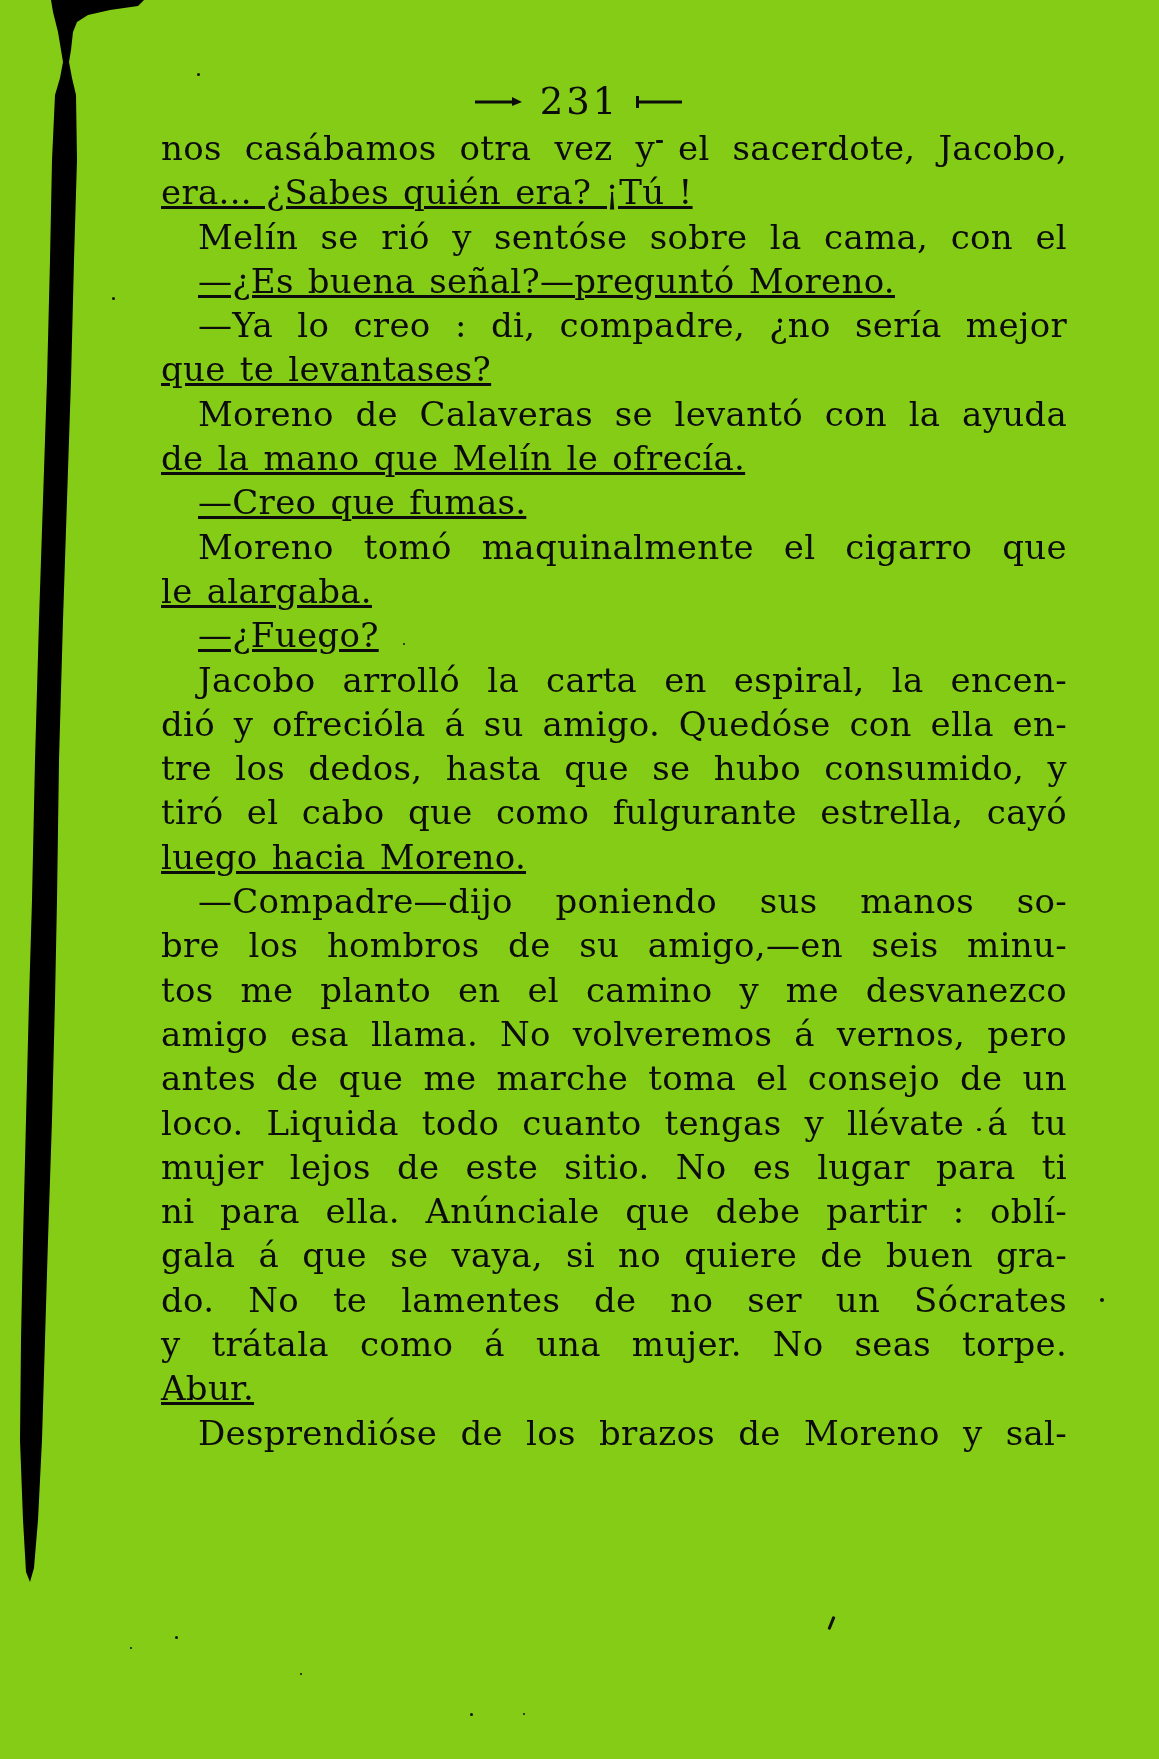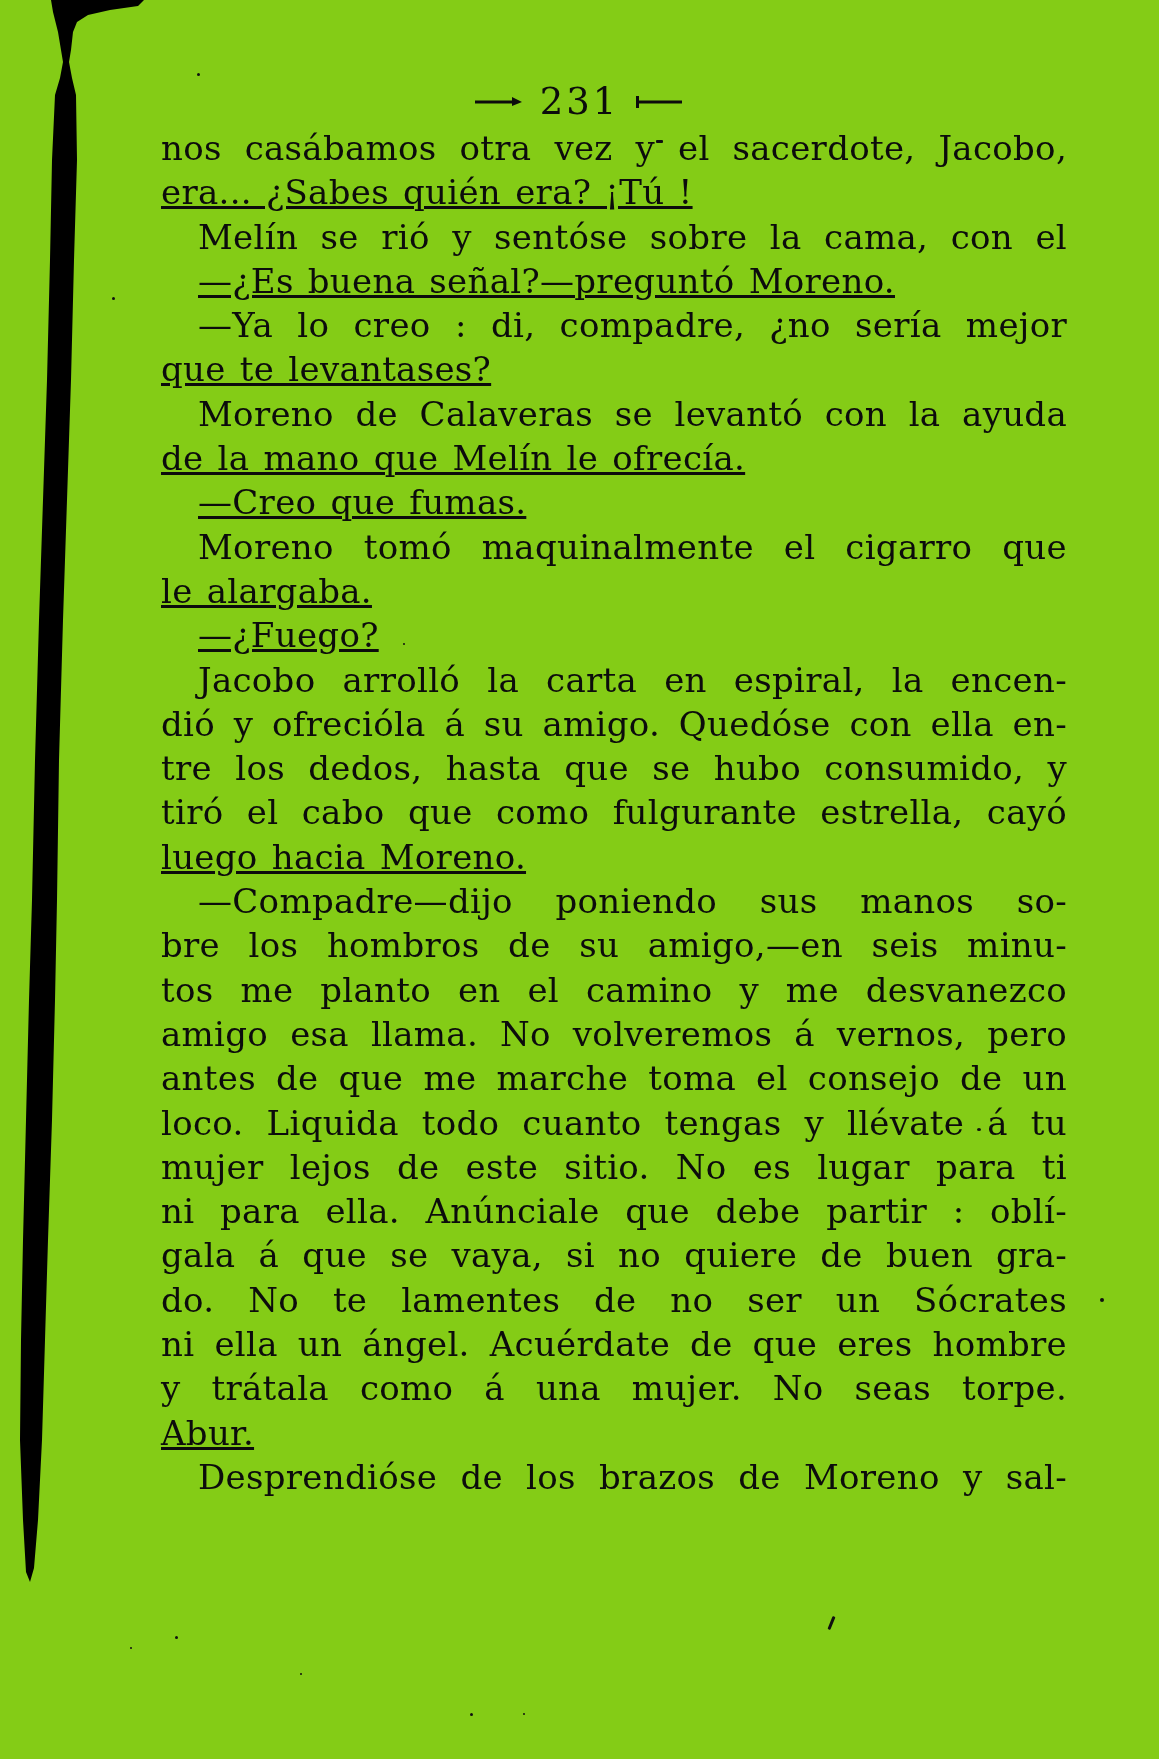--- a/index.html
+++ b/index.html
@@ -90,21 +90,20 @@
     <div class="line indent">—Compadre—dijo poniendo sus manos so-</div>
     <div class="line">bre los hombros de su amigo,—en seis minu-</div>
     <div class="line">tos me planto en el camino y me desvanezco</div>
     <div class="line">amigo esa llama. No volveremos á vernos, pero</div>
     <div class="line">antes de que me marche toma el consejo de un</div>
     <div class="line">loco. Liquida todo cuanto tengas y llévate á tu</div>
     <div class="line">mujer lejos de este sitio. No es lugar para ti</div>
     <div class="line">ni para ella. Anúnciale que debe partir : oblí-</div>
     <div class="line">gala á que se vaya, si no quiere de buen gra-</div>
     <div class="line">do. No te lamentes de no ser un Sócrates</div>
-    <div class="line">ni ella un ángel. Acuérdate de que eres hombre</div>
     <div class="line">y trátala como á una mujer. No seas torpe.</div>
     <div class="line short">Abur.</div>
     <div class="line indent">Desprendióse de los brazos de Moreno y sal-</div>
   </div>
 
   <div class="speck" style="left:197px; top:73px;   width:3px; height:3px;"></div>
   <div class="speck" style="left:112px; top:297px;  width:3px; height:3px;"></div>
   <div class="speck" style="left:322px; top:642px;  width:3px; height:3px;"></div>
   <div class="speck" style="left:403px; top:643px;  width:2px; height:2px;"></div>
   <div class="speck dash" style="left:656px; top:140px;  width:7px; height:3px;"></div>

